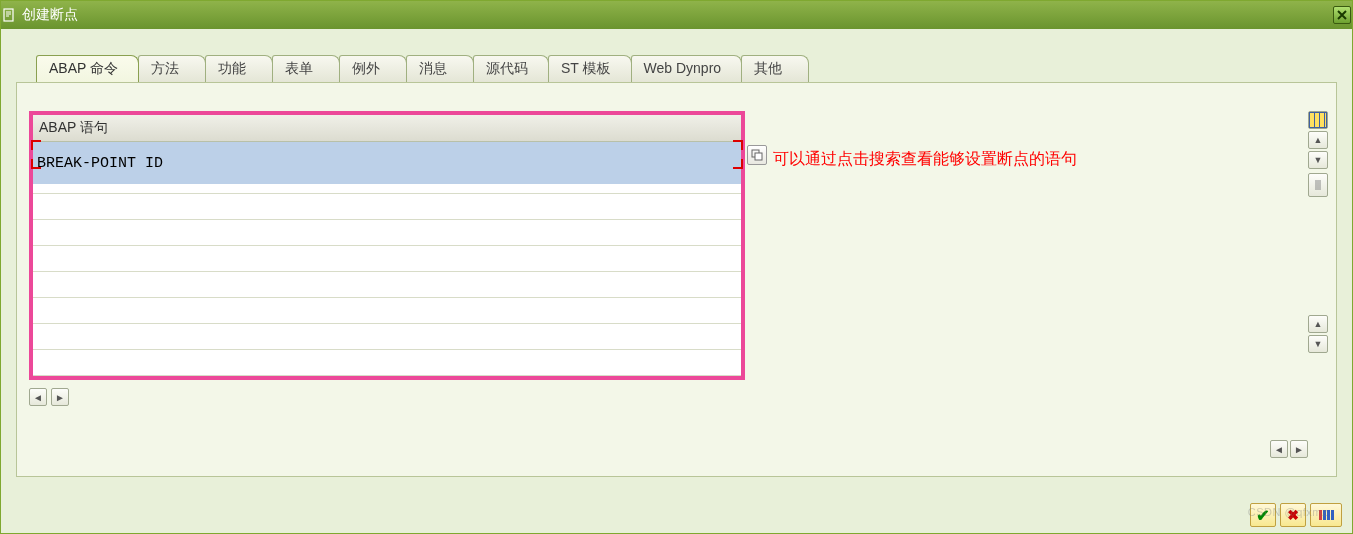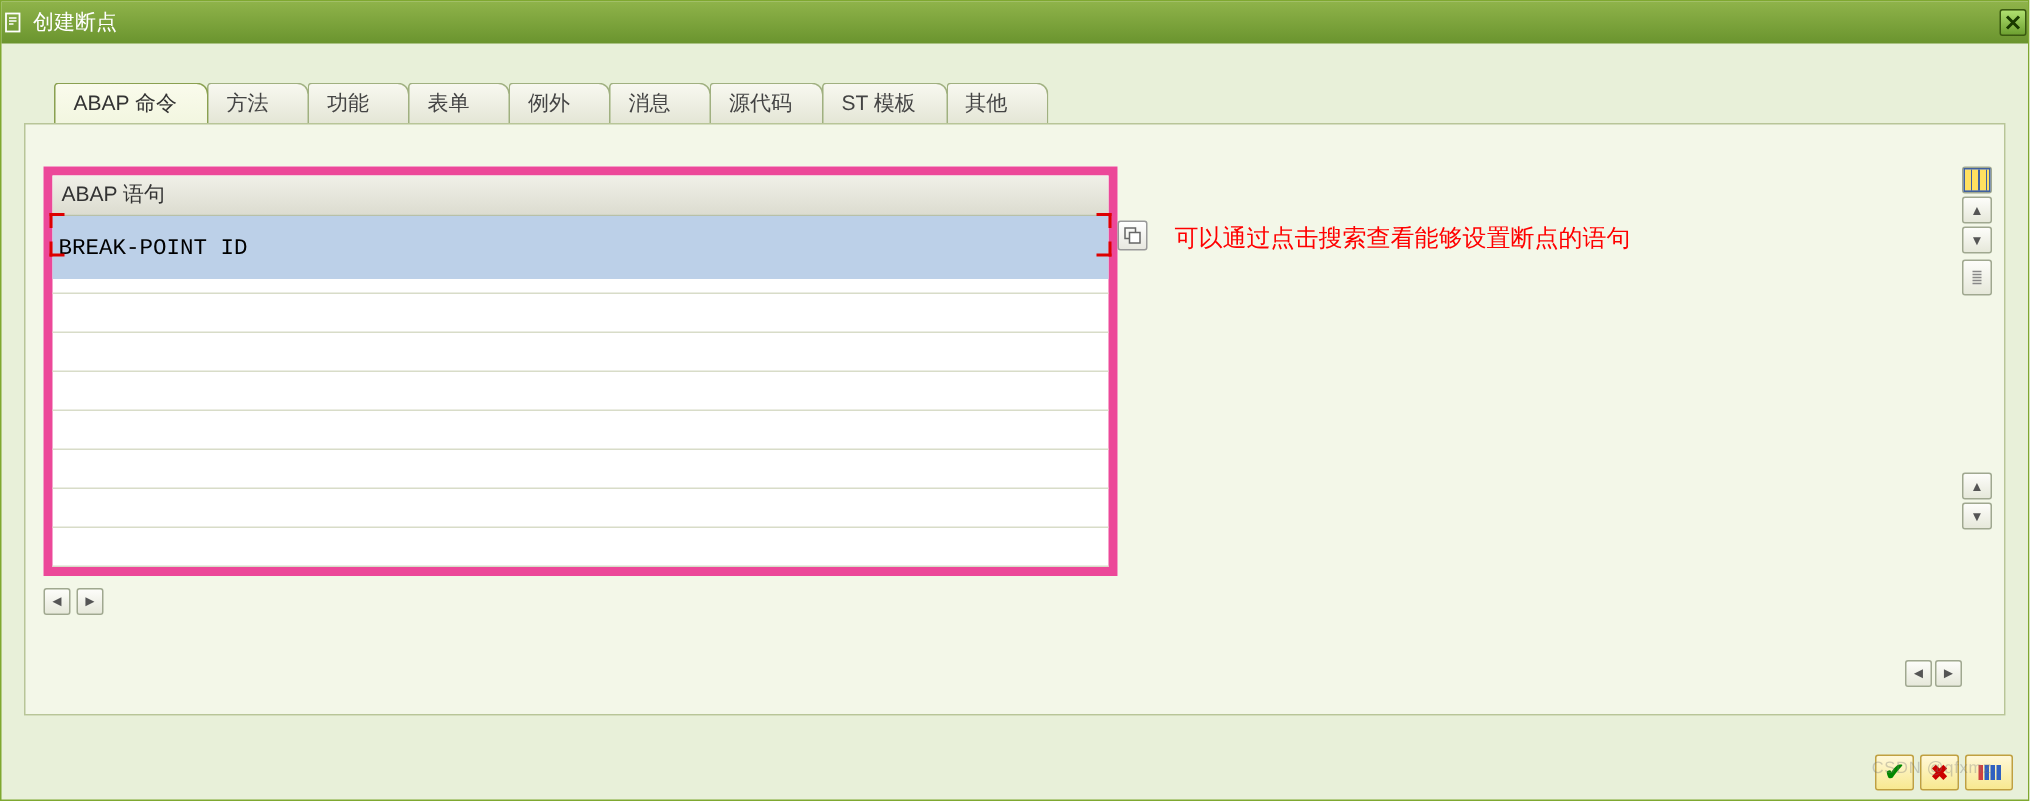--- a/index.html
+++ b/index.html
@@ -15,34 +15,34 @@
     .tabstrip { display: flex; gap: 0; padding: 26px 0 0 35px; background: transparent; }
     .tab { position: relative; padding: 4px 20px 4px 12px; border: 1px solid #a0b080; background: linear-gradient(to bottom, #fdfdf8, #e8ecd8); color: #333; cursor: pointer; border-bottom: none; margin-right: -1px; border-radius: 3px 8px 0 0; font-size: 14px; min-width: 68px; text-align: left; }
     .tab::after { content:""; position:absolute; right:-1px; top:0; width:10px; height:100%; }
     .tab.active { background: linear-gradient(to bottom, #fafbec, #f2f6e0); border-color: #8aa050; z-index: 2; font-weight: normal; }
     .tab:not(.active) { background: linear-gradient(to bottom, #f8f8f0, #e4e6d6); color:#444; }
     
     .content-area { margin: 0 15px 15px 15px; background: #f3f7e8; border: 1px solid #b8c598; padding: 28px 28px 18px 12px; min-height: 395px; position: relative; }
     
     .main-flex { display: flex; gap: 10px; }
     
-    .table-area { width: 716px; border: 6px solid #ec4899; background: #fff; position: relative; }
+    .table-area { width: 716px; border: 4px solid #ec4899; background: #fff; position: relative; }
     .table-header { background: linear-gradient(to bottom, #f0f0e8, #dcdcd0); border-bottom: 1px solid #b8c0a8; padding: 4px 6px; font-size: 14px; color: #333; }
     .table-row { height: 26px; border-bottom: 1px solid #d8dcc8; position: relative; }
     .input-row { background: #fdf2b8; position: relative; }
     .bracket-tl, .bracket-tr, .bracket-bl, .bracket-br { position: absolute; width: 10px; height: 10px; border: 2px solid #d00; }
     .bracket-tl { top: -2px; left: -2px; border-right: none; border-bottom: none; }
     .bracket-tr { top: -2px; right: -2px; border-left: none; border-bottom: none; }
     .bracket-bl { bottom: -2px; left: -2px; border-right: none; border-top: none; }
     .bracket-br { bottom: -2px; right: -2px; border-left: none; border-top: none; }
     .input-cell { width: 100%; height: 100%; border: none; background: #bcd0e8; font-family: "Courier New", monospace; font-size: 15px; padding: 21px 4px; color: #000; outline: none; }
     
     .f4-btn { position: absolute; right: -26px; top: 3px; width: 20px; height: 20px; border: 1px solid #999; background: linear-gradient(to bottom,#fff,#e8e8e0); border-radius: 2px; display: flex; align-items: center; justify-content: center; cursor: pointer; }
     
-    .annotation { color: #ff0000; font-size: 16px; margin-top: 38px; margin-left: 28px; font-family: Liberation Mono, monospace; }
+    .annotation { color: #ff0000; font-size: 16px; margin-top: 38px; margin-left: 18px; font-family: Liberation Mono, monospace; }
     
     .right-toolbar { position: absolute; right: 6px; top: 28px; width: 22px; display: flex; flex-direction: column; gap: 2px; }
     .tbtn { width: 20px; height: 18px; border: 1px solid #a0a890; background: linear-gradient(to bottom,#fdfdfa,#e6e8da); border-radius: 2px; display: flex; align-items: center; justify-content: center; cursor: pointer; font-size: 9px; color: #555; }
     .tbtn.tall { height: 24px; }
     .grid-icon { width: 18px; height: 16px; border: 1px solid #4060a0; background: repeating-linear-gradient(90deg,#ffe060,#ffe060 4px,#4060a0 4px,#4060a0 5px), repeating-linear-gradient(0deg,transparent,transparent 4px,#4060a0 4px,#4060a0 5px); }
     
     .hscroll { margin-top: 8px; display: flex; }
     .hs-btn { width: 18px; height: 18px; border: 1px solid #a0a890; background: linear-gradient(to bottom,#fdfdfa,#e6e8da); border-radius: 2px; display: flex; align-items: center; justify-content: center; cursor: pointer; font-size: 10px; color: #555; }
     .hs-spacer { flex: 1; }
     
@@ -82,20 +82,21 @@
 
   <div class="tabstrip">
     <div class="tab active"><span>ABAP 命令</span></div>
     <div class="tab"><span>方法</span></div>
     <div class="tab"><span>功能</span></div>
     <div class="tab"><span>表单</span></div>
     <div class="tab"><span>例外</span></div>
     <div class="tab"><span>消息</span></div>
     <div class="tab"><span>源代码</span></div>
     <div class="tab"><span>ST 模板</span></div>
+    <div class="tab"><span>Web Dynpro</span></div>
     <div class="tab"><span>其他</span></div>
   </div>
 
   <div class="content-area">
     <div class="main-flex">
       <div style="position:relative;">
         <div class="table-area">
           <div class="table-header">ABAP 语句</div>
           <div class="table-row input-row">
             <span class="bracket-tl"></span>

